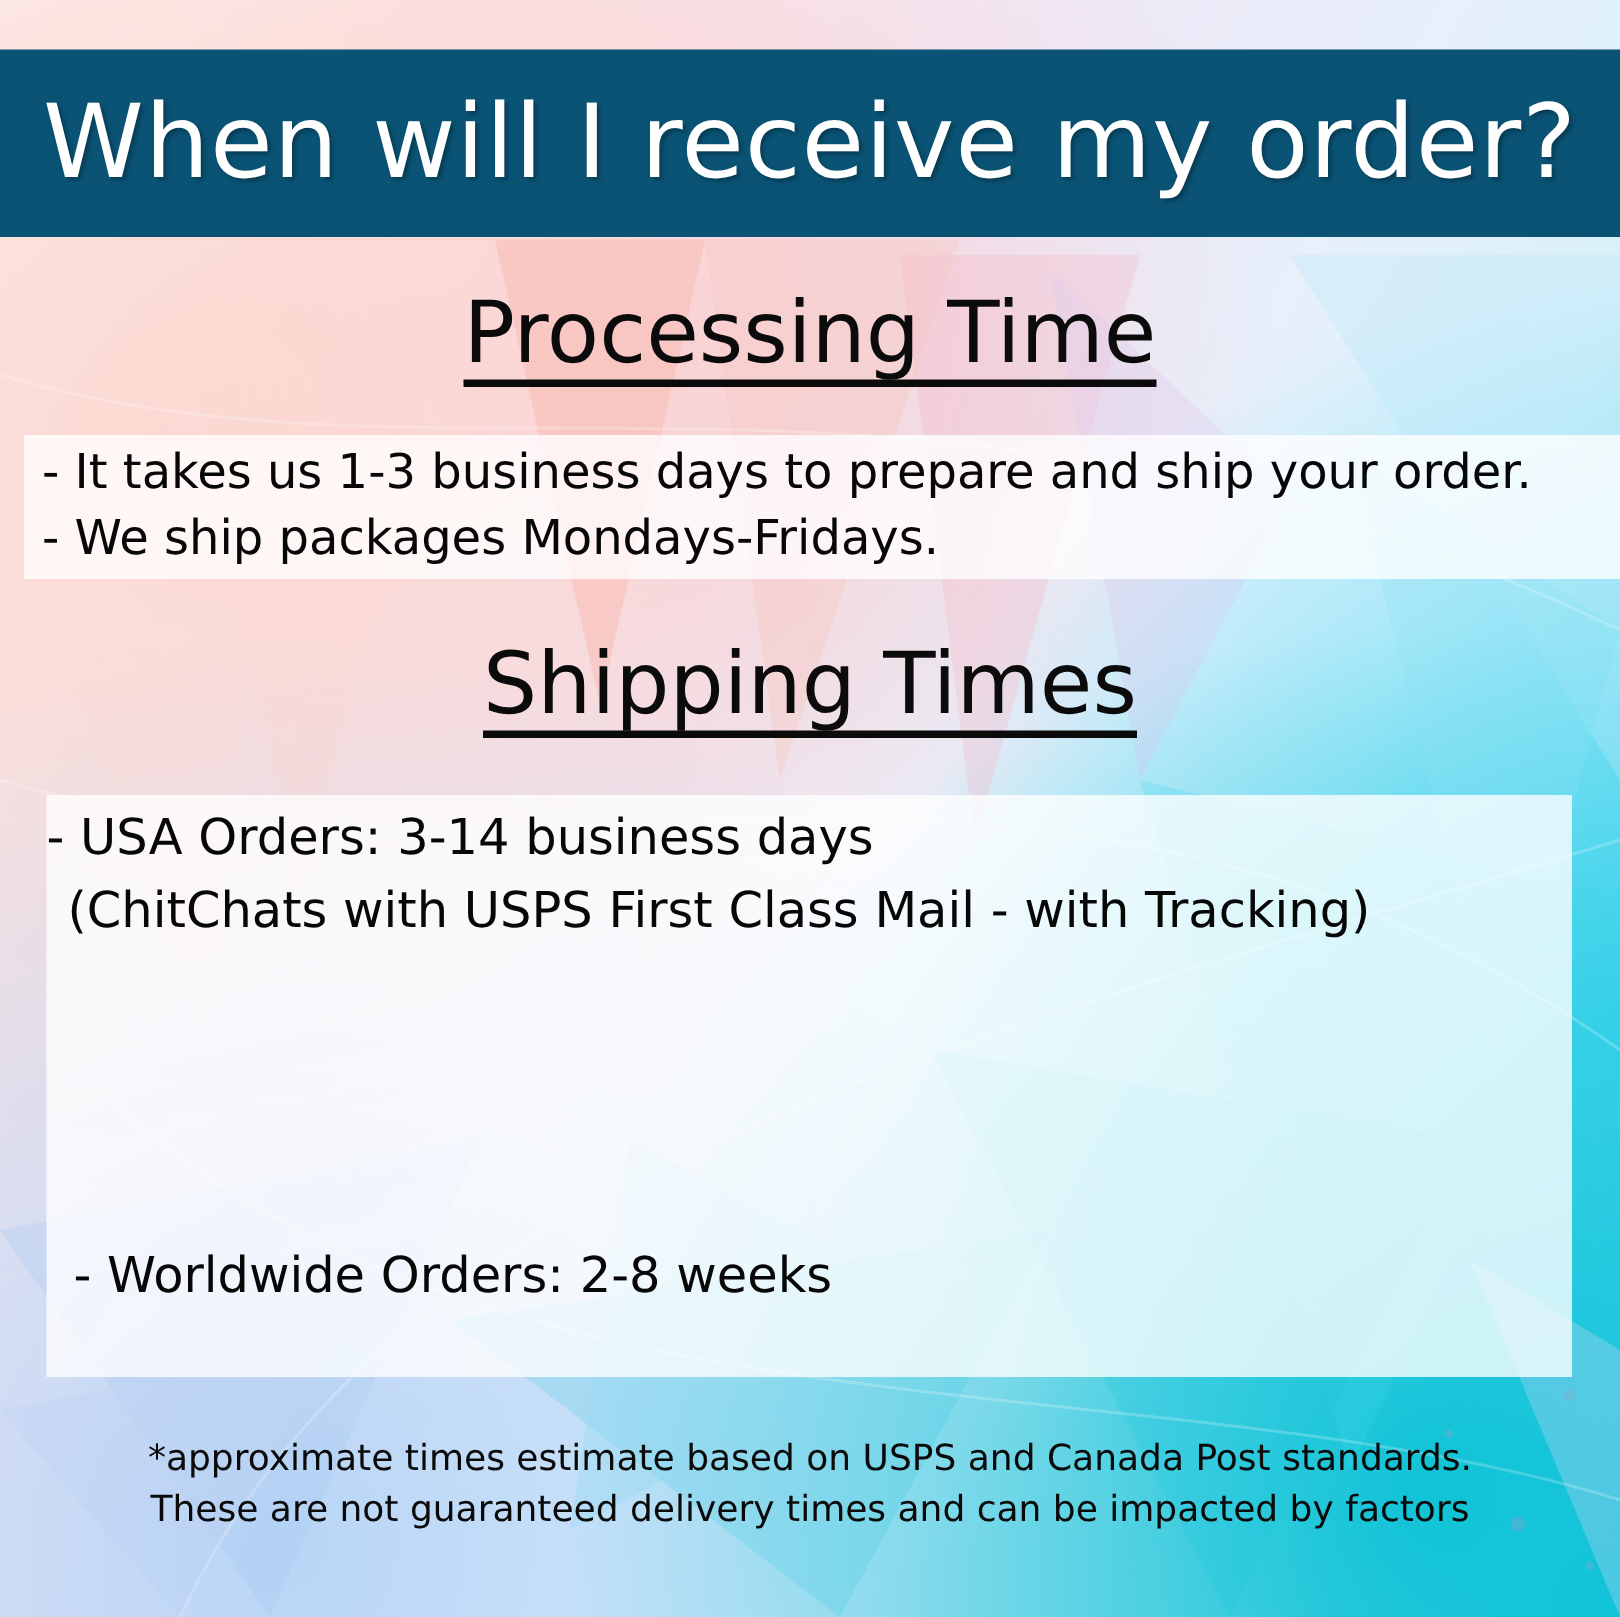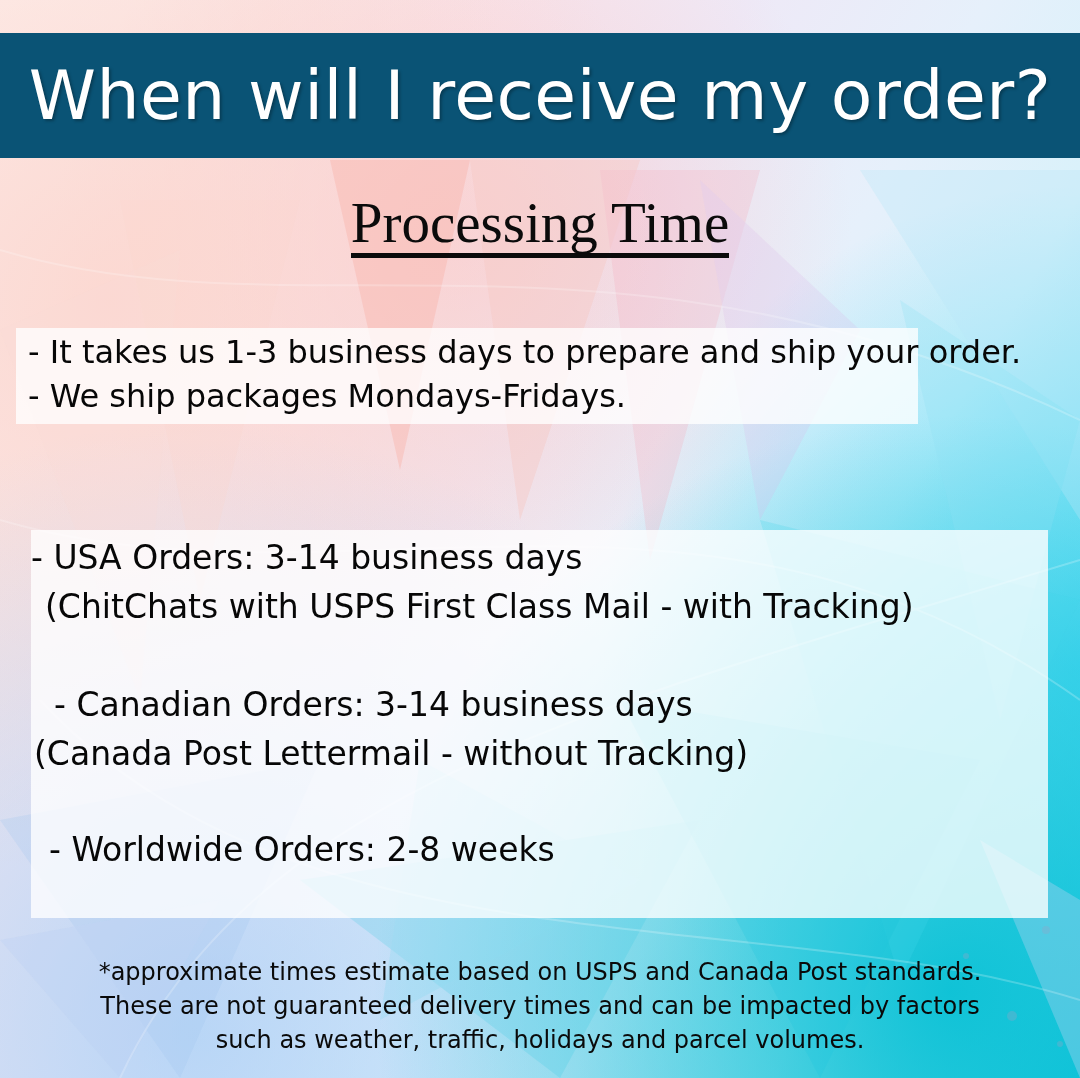--- a/index.html
+++ b/index.html
@@ -78,40 +78,38 @@
     font-size: 57px;
     line-height: 1;
     font-weight: 400;
     font-family: "DejaVu Sans", sans-serif;
   }
 
   .section-heading span {
     display: inline-block;
     border-bottom: 5px solid #0b0b0b;
     padding-bottom: 2px;
-    font-family: Liberation Serif, serif;
   }
 
   #heading-processing { top: 194px; }
   #heading-shipping  { top: 428px; }
 
   
   .band {
     position: absolute;
     background: rgba(255, 255, 255, 0.78);
     color: #070707;
     font-family: "DejaVu Sans", sans-serif;
   }
 
   #band-processing {
     left: 16px;
     top: 290px;
-    width: 902px;
+    width: 1064px;
     padding: 2px 0 6px 0;
-    margin-top: 38px;
   }
 
   #band-processing .line {
     font-size: 32px;
     line-height: 44px;
     padding-left: 12px;
     white-space: nowrap;
   }
 
   #band-shipping {
@@ -210,37 +208,35 @@
 
   <div class="section-heading" id="heading-processing">
     <span>Processing Time</span>
   </div>
 
   <div class="band" id="band-processing">
     <div class="line">- It takes us 1-3 business days to prepare and ship your order.</div>
     <div class="line">- We ship packages Mondays-Fridays.</div>
   </div>
 
+  <div class="section-heading" id="heading-shipping">
+    <span>Shipping Times</span>
+  </div>
 
   <div class="band" id="band-shipping">
 
     <div class="ship-group" id="ship-usa">
       <div class="line line-1">- USA Orders:  3-14 business days</div>
       <div class="line line-2">(ChitChats with USPS First Class Mail - with Tracking)</div>
     </div>
 
-    <div class="ship-group" id="ship-canada">
-      <div class="line line-1">- Canadian Orders: 3-14 business days</div>
-      <div class="line line-2">(Canada Post Lettermail - without Tracking)</div>
-    </div>
 
     <div class="ship-group" id="ship-world">
       <div class="line line-1">- Worldwide Orders: 2-8 weeks</div>
     </div>
   </div>
 
   <div id="footnote">
     <div class="fline">*approximate times estimate based on USPS and Canada Post standards.</div>
     <div class="fline">These are not guaranteed delivery times and can be impacted by factors</div>
-    <div class="fline">such as weather, traffic, holidays and parcel volumes.</div>
   </div>
 
 </div>
 
 </body></html>

